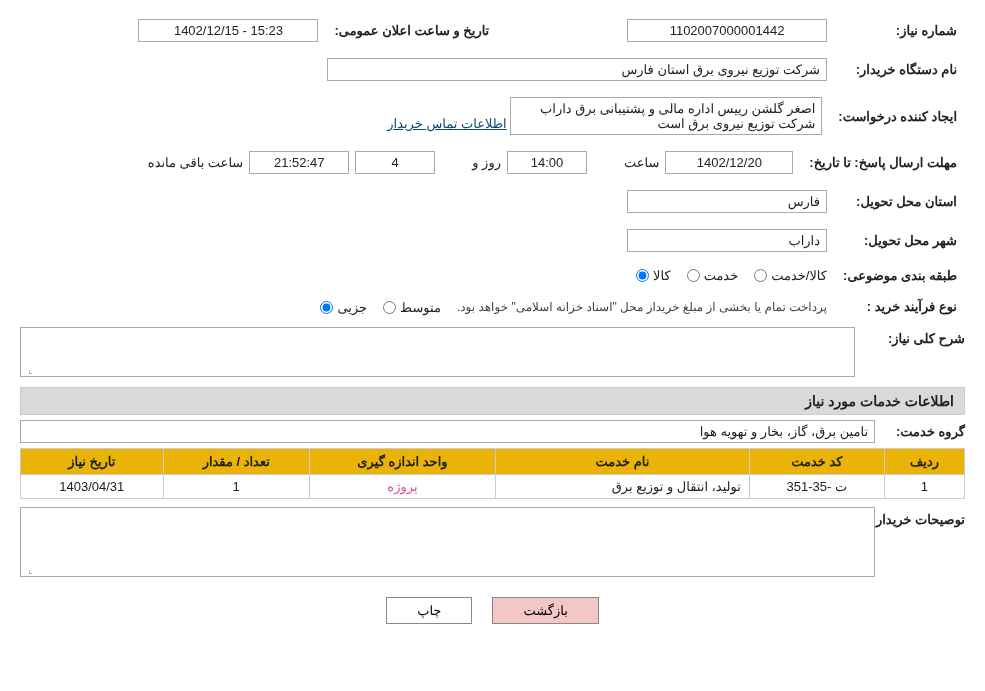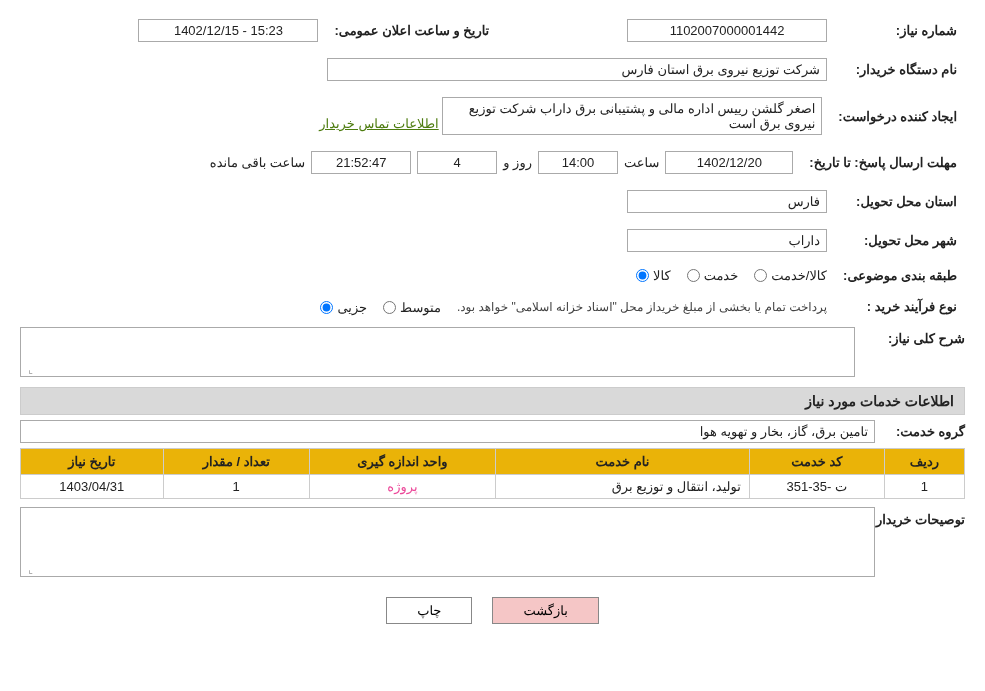--- a/index.html
+++ b/index.html
@@ -65,21 +65,21 @@
       text-align: right;
       direction: rtl;
     }
     .input-xs {
       width: 60px;
     }
     .input-date {
       width: 128px;
     }
     .link-blue {
-      color: #4d7c0f;
+      color: #0c4a6e;
       text-decoration: underline;
       cursor: pointer;
       margin-left: 47px;
     }
     .radio-group {
       display: inline-flex;
       gap: 16px;
       align-items: center;
       direction: rtl;
     }
@@ -190,20 +190,21 @@
     .btn-back {
       background: #f5c6c6;
     }
     .time-row {
       display: flex;
       align-items: center;
       gap: 6px;
     }
     .time-label {
       white-space: nowrap;
+      margin-left: 31px;
     }
   </style>
 </head>
 <body>
 
 <div class="page-wrapper">
 
   <div class="content-area">
 
     <table class="info-table">
@@ -230,21 +231,21 @@
         </td>
       </tr>
     </tbody>
       </table>
 
     <table class="info-table">
       <tbody>
           <tr>
         <td class="label-cell">ایجاد کننده درخواست:</td>
         <td class="value-cell" colspan="3">
-          <span class="input-box-rtl" style="width:380px;">اصغر گلشن رییس اداره مالی و پشتیبانی برق داراب شرکت توزیع نیروی برق است</span>
+          <span class="input-box-rtl" style="width:312px;">اصغر گلشن رییس اداره مالی و پشتیبانی برق داراب شرکت توزیع نیروی برق است</span>
           <span class="link-blue">اطلاعات تماس خریدار</span>
         </td>
       </tr>
     </tbody>
       </table>
 
     <table class="info-table">
       <tbody>
           <tr>
         <td class="label-cell">مهلت ارسال پاسخ: تا تاریخ:</td>

